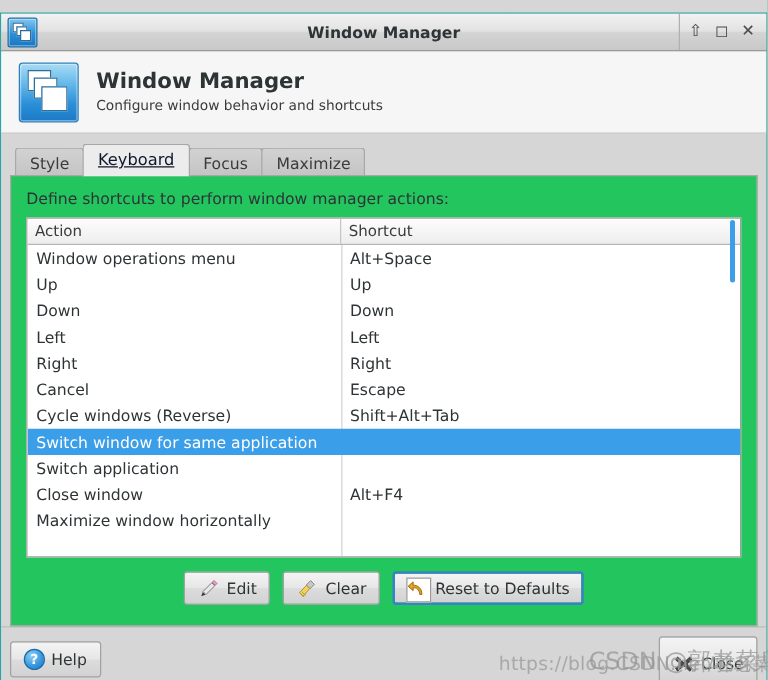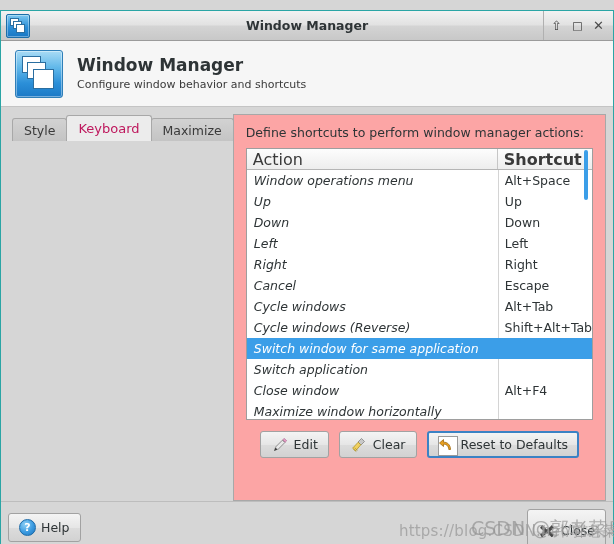--- a/index.html
+++ b/index.html
@@ -125,20 +125,21 @@
     margin-top: 2px;
   }
 
   
   #content {
     flex: 1 1 auto;
     background: #d6d6d6;
     padding: 8px 7px 0 7px;
     box-sizing: border-box;
     display: flex;
+    flex-direction: column;
     min-height: 0;
   }
 
   
   #tabbar {
     display: flex;
     align-items: flex-end;
     height: 26px;
     flex: 0 0 26px;
     padding-left: 4px;
@@ -154,30 +155,31 @@
     background: linear-gradient(to bottom, #d2d2d2, #c4c4c4);
     border: 1px solid #a8a8a8;
     border-bottom: none;
     border-radius: 3px 3px 0 0;
     margin-right: -1px;
     position: relative;
   }
   .tab.active {
     height: 25px;
     background: #ececec;
-    color: #be185d;
+    color: #0f172a;
     border-color: #a8a8a8;
     z-index: 3;
     font-size: 13px;
+    text-decoration: underline;
   }
 
   
   #panel {
     flex: 1 1 auto;
-    background: #fca5a5;
+    background: #22c55e;
     border: 1px solid #a8a8a8;
     box-sizing: border-box;
     padding: 10px 12px 8px 12px;
     display: flex;
     flex-direction: column;
     min-height: 0;
     position: relative;
     z-index: 1;
     margin-top: -1px;
   }
@@ -202,26 +204,26 @@
     display: flex;
     height: 21px;
     background: linear-gradient(to bottom, #fdfdfd, #ededed);
     border-bottom: 1px solid #b5b5b5;
     box-sizing: border-box;
   }
   .th {
     display: flex;
     align-items: center;
     padding-left: 6px;
-    font-size: 16px;
+    font-size: 12px;
     color: #3a3a3a;
     box-sizing: border-box;
   }
   .th.col-action { width: 251px; border-right: 1px solid #c6c6c6; }
-  .th.col-shortcut { flex: 1 1 auto; font-weight: bold; }
+  .th.col-shortcut { flex: 1 1 auto; }
 
   #tree-body {
     position: absolute;
     top: 21px; left: 0; right: 0; bottom: 0;
     overflow: hidden;
   }
   .row {
     display: flex;
     height: 21px;
     box-sizing: border-box;
@@ -231,21 +233,21 @@
   .cell {
     display: flex;
     align-items: center;
     padding-left: 7px;
     font-size: 12.5px;
     color: #2e3436;
     box-sizing: border-box;
     overflow: hidden;
     white-space: nowrap;
   }
-  .cell.col-action { width: 251px; font-style: italic; }
+  .cell.col-action { width: 251px; }
   .cell.col-shortcut { flex: 1 1 auto; }
 
   
   #col-divider {
     position: absolute;
     top: 21px; bottom: 0;
     left: 251px;
     width: 1px;
     background: #d4d4d4;
   }
@@ -415,20 +417,23 @@
   <div id="content">
 
     <div id="tabbar">
       <div class="tab">
         <span>Style</span>
       </div>
       <div class="tab active">
         <span>Keyboard</span>
       </div>
       <div class="tab">
+        <span>Focus</span>
+      </div>
+      <div class="tab">
         <span>Maximize</span>
       </div>
     </div>
 
     <div id="panel">
 
       <div id="panel-label">Define shortcuts to perform window manager actions:</div>
 
       <div id="treeview">
 
@@ -456,24 +461,20 @@
             <div class="cell col-action">Left</div>
             <div class="cell col-shortcut">Left</div>
           </div>
           <div class="row">
             <div class="cell col-action">Right</div>
             <div class="cell col-shortcut">Right</div>
           </div>
           <div class="row">
             <div class="cell col-action">Cancel</div>
             <div class="cell col-shortcut">Escape</div>
-          </div>
-          <div class="row">
-            <div class="cell col-action">Cycle windows</div>
-            <div class="cell col-shortcut">Alt+Tab</div>
           </div>
           <div class="row">
             <div class="cell col-action">Cycle windows (Reverse)</div>
             <div class="cell col-shortcut">Shift+Alt+Tab</div>
           </div>
           <div class="row selected">
             <div class="cell col-action">Switch window for same application</div>
           </div>
           <div class="row">
             <div class="cell col-action">Switch application</div>

